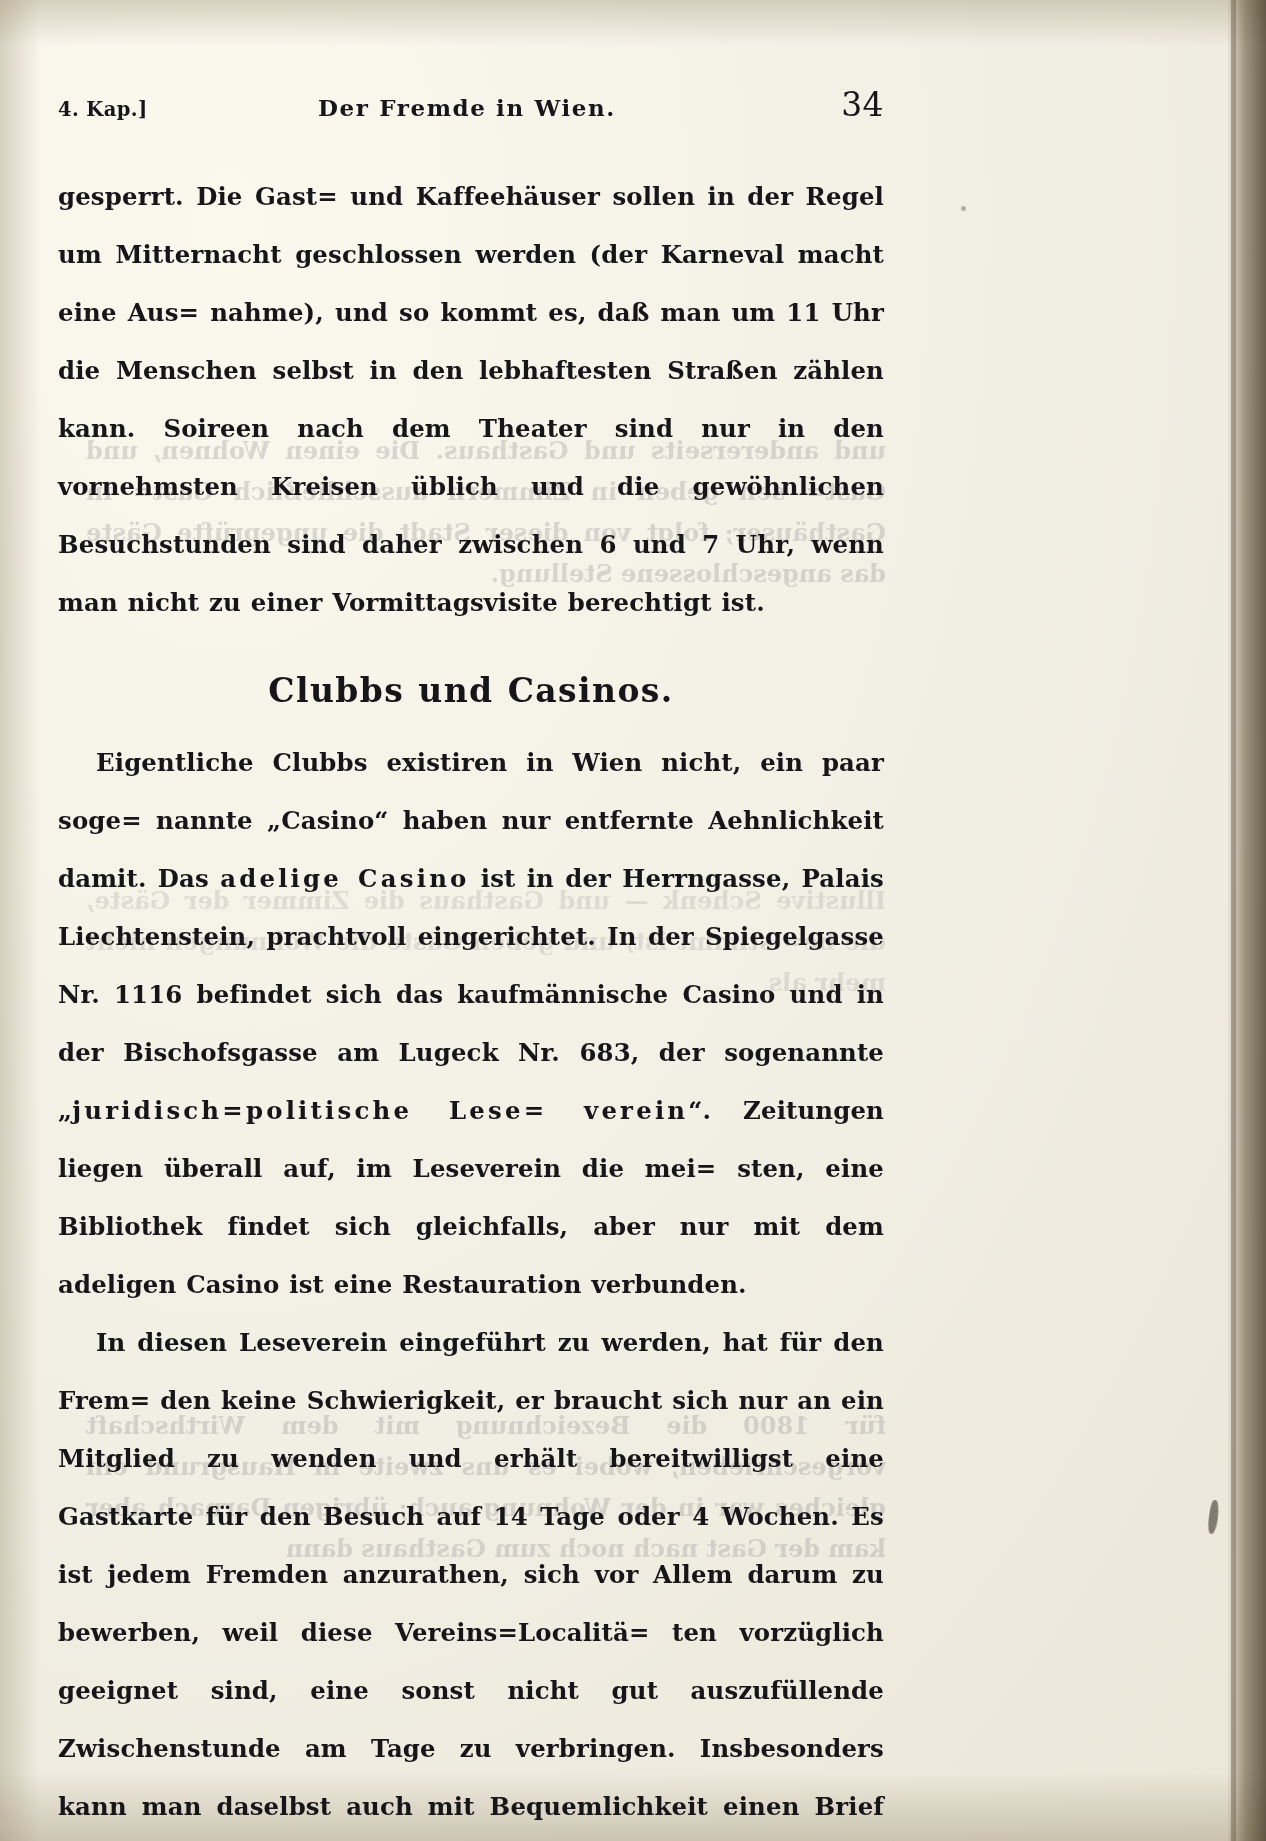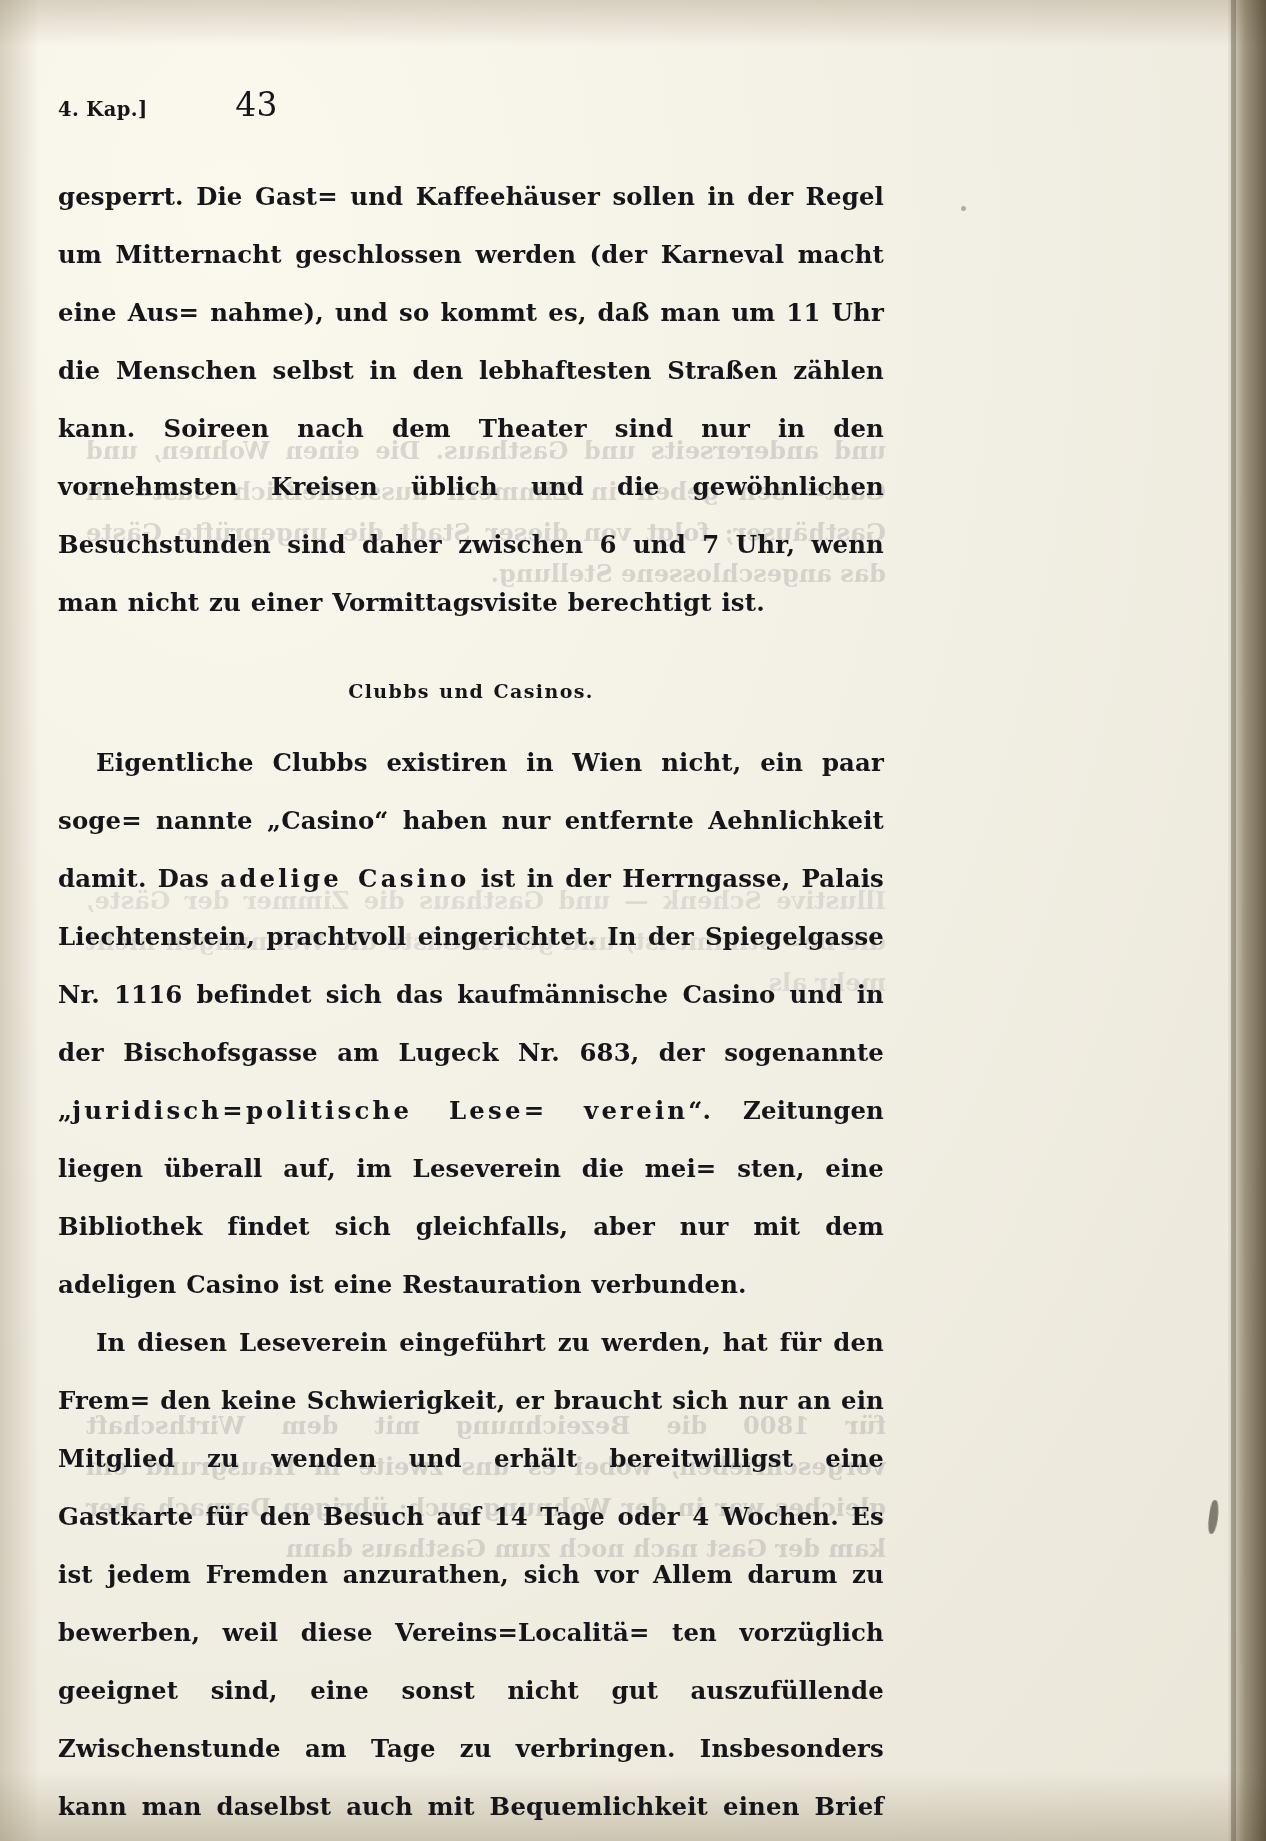--- a/index.html
+++ b/index.html
@@ -108,21 +108,21 @@
   }
   .body-text p {
     margin: 0;
   }
   .p-cont { text-indent: 0; }
   .p-indent { text-indent: 38px; }
 
   .section-head {
     margin: 30px 0 14px 0;
     text-align: center;
-    font-size: 19px;
+    font-size: 33px;
     font-weight: 700;
     letter-spacing: 1.4px;
   }
 
   .spaced {
     letter-spacing: 3.2px;
     word-spacing: 3px;
   }
 
   .rule-wrap {
@@ -200,21 +200,22 @@
     <p>Illustive Schenk — und Gasthaus die Zimmer der Gäste, die be= stimmt ist, und geben Gäste die Wohnungen nicht mehr als</p>
   </div>
   <div class="bleed bleed-3">
     <p>für 1800 die Bezeichnung mit dem Wirthschaft vorgeschrieben; wobei es uns zweite in Hausgrund ein gleiches war in der Wohnung auch; übrigen Darnach aber kam der Gast nach noch zum Gasthaus dann</p>
   </div>
 
   <div class="page">
 
     <div class="running-head">
       <div class="rh-left">4. Kap.]</div>
-      <div class="rh-page">43</div>
+      <div class="rh-center">Der Fremde in Wien.</div>
+      <div class="rh-page">34</div>
     </div>
 
     <div class="body-text">
       <p class="p-cont">gesperrt.  Die Gast= und Kaffeehäuser sollen in der Regel um Mitternacht geschlossen werden (der Karneval macht eine Aus= nahme), und so kommt es, daß man um 11 Uhr die Menschen selbst in den lebhaftesten Straßen zählen kann.  Soireen nach dem Theater sind nur in den vornehmsten Kreisen üblich und die gewöhnlichen Besuchstunden sind daher zwischen 6 und 7 Uhr, wenn man nicht zu einer Vormittagsvisite berechtigt ist.</p>
 
       <div class="section-head">Clubbs und Casinos.</div>
 
       <p class="p-indent"><span>Eigentliche Clubbs existiren in Wien nicht, ein paar soge= nannte „Casino“ haben nur entfernte Aehnlichkeit damit.  Das </span><span class="spaced">adelige Casino</span><span> ist in der Herrngasse, Palais Liechtenstein, prachtvoll eingerichtet.  In der Spiegelgasse Nr. 1116 befindet sich das kaufmännische Casino und in der Bischofsgasse am Lugeck Nr. 683, der sogenannte „</span><span class="spaced">juridisch=politische Lese= verein</span><span>“.  Zeitungen liegen überall auf, im Leseverein die mei= sten, eine Bibliothek findet sich gleichfalls, aber nur mit dem adeligen Casino ist eine Restauration verbunden.</span></p>
 
       <p class="p-indent">In diesen Leseverein eingeführt zu werden, hat für den Frem= den keine Schwierigkeit, er braucht sich nur an ein Mitglied zu wenden und erhält bereitwilligst eine Gastkarte für den Besuch auf 14 Tage oder 4 Wochen.  Es ist jedem Fremden anzurathen, sich vor Allem darum zu bewerben, weil diese Vereins=Localitä= ten vorzüglich geeignet sind, eine sonst nicht gut auszufüllende Zwischenstunde am Tage zu verbringen. Insbesonders kann man daselbst auch mit Bequemlichkeit einen Brief schreiben, um des= sentwillen man nach Hause gehen müßte, denn die Kaffeehäuser sind darauf nicht so eingerichtet wie jene in Paris z. B.  In dieser Beziehung entbehrt Wien noch immer einer Anstalt wie z. B. die des Lloyd in Triest, der vorzugsweise die Bestimmung als Geschäftslokale hat.</p>

